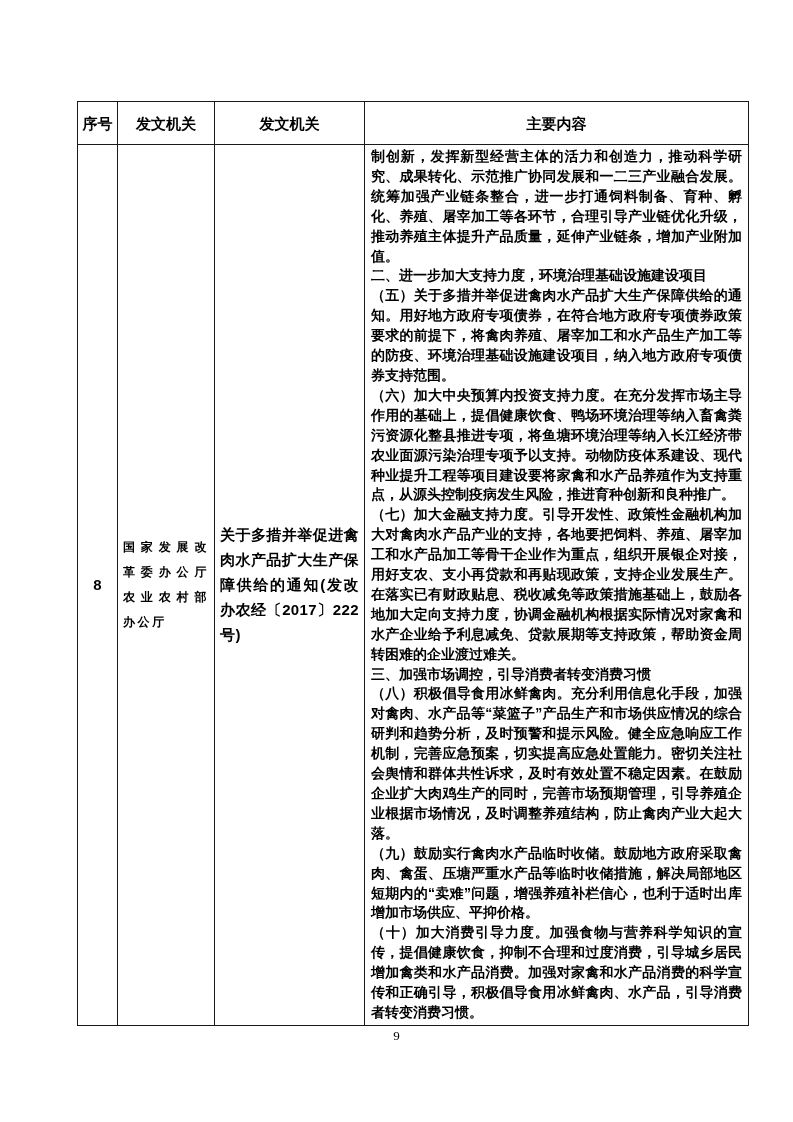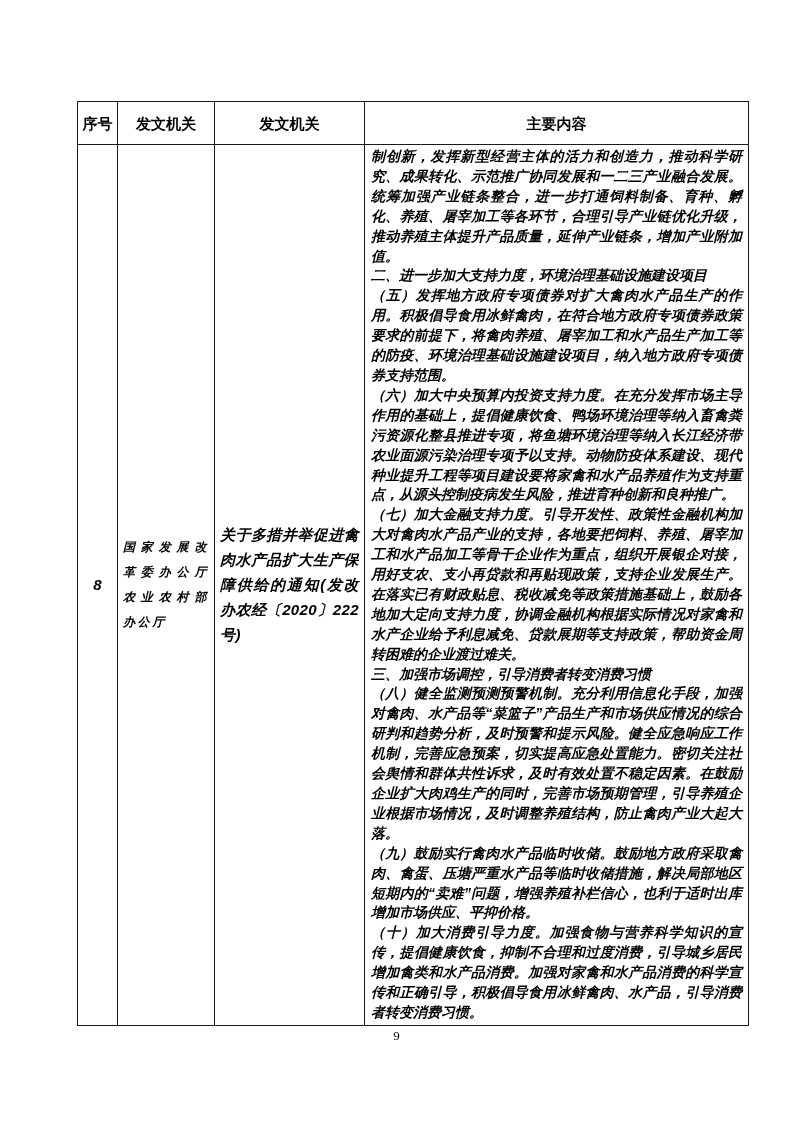--- a/index.html
+++ b/index.html
@@ -36,21 +36,21 @@
   .doc-table col.c-content { width: 384px; }
 
   .doc-table thead th {
     height: 43px;
     font-size: 15px;
     text-align: center;
     line-height: 19px;
     padding: 2px;
   }
 
-  .doc-table tbody td { height: 862px; font-style: italic; }
+  .doc-table tbody td { height: 862px; }
 
   td.cell-index {
     text-align: center;
     font-size: 15px;
   }
   td.cell-agency {
     padding: 4px 5px;
     font-size: 12px;
     line-height: 25px;
     letter-spacing: 2.6px;
@@ -103,29 +103,29 @@
         <th>序号</th>
         <th>发文机关</th>
         <th>发文机关</th>
         <th>主要内容</th>
       </tr>
     </thead>
     <tbody>
       <tr>
         <td class="cell-index">8</td>
         <td class="cell-agency">国家发展改革委办公厅农业农村部办公厅</td>
-        <td class="cell-title">关于多措并举促进禽肉水产品扩大生产保障供给的通知(发改办农经〔2020〕222号)</td>
+        <td class="cell-title">关于多措并举促进禽肉水产品扩大生产保障供给的通知(发改办农经〔2017〕222号)</td>
         <td class="cell-content">
           <p>制创新，发挥新型经营主体的活力和创造力，推动科学研究、成果转化、示范推广协同发展和一二三产业融合发展。统筹加强产业链条整合，进一步打通饲料制备、育种、孵化、养殖、屠宰加工等各环节，合理引导产业链优化升级，推动养殖主体提升产品质量，延伸产业链条，增加产业附加值。</p>
           <p>二、进一步加大支持力度，环境治理基础设施建设项目</p>
-          <p>（五）发挥地方政府专项债券对扩大禽肉水产品生产的作用。积极倡导食用冰鲜禽肉，在符合地方政府专项债券政策要求的前提下，将禽肉养殖、屠宰加工和水产品生产加工等的防疫、环境治理基础设施建设项目，纳入地方政府专项债券支持范围。</p>
+          <p>（五）关于多措并举促进禽肉水产品扩大生产保障供给的通知。用好地方政府专项债券，在符合地方政府专项债券政策要求的前提下，将禽肉养殖、屠宰加工和水产品生产加工等的防疫、环境治理基础设施建设项目，纳入地方政府专项债券支持范围。</p>
           <p>（六）加大中央预算内投资支持力度。在充分发挥市场主导作用的基础上，提倡健康饮食、鸭场环境治理等纳入畜禽粪污资源化整县推进专项，将鱼塘环境治理等纳入长江经济带农业面源污染治理专项予以支持。动物防疫体系建设、现代种业提升工程等项目建设要将家禽和水产品养殖作为支持重点，从源头控制疫病发生风险，推进育种创新和良种推广。</p>
           <p>（七）加大金融支持力度。引导开发性、政策性金融机构加大对禽肉水产品产业的支持，各地要把饲料、养殖、屠宰加工和水产品加工等骨干企业作为重点，组织开展银企对接，用好支农、支小再贷款和再贴现政策，支持企业发展生产。在落实已有财政贴息、税收减免等政策措施基础上，鼓励各地加大定向支持力度，协调金融机构根据实际情况对家禽和水产企业给予利息减免、贷款展期等支持政策，帮助资金周转困难的企业渡过难关。</p>
           <p>三、加强市场调控，引导消费者转变消费习惯</p>
-          <p>（八）健全监测预测预警机制。充分利用信息化手段，加强对禽肉、水产品等“菜篮子”产品生产和市场供应情况的综合研判和趋势分析，及时预警和提示风险。健全应急响应工作机制，完善应急预案，切实提高应急处置能力。密切关注社会舆情和群体共性诉求，及时有效处置不稳定因素。在鼓励企业扩大肉鸡生产的同时，完善市场预期管理，引导养殖企业根据市场情况，及时调整养殖结构，防止禽肉产业大起大落。</p>
+          <p>（八）积极倡导食用冰鲜禽肉。充分利用信息化手段，加强对禽肉、水产品等“菜篮子”产品生产和市场供应情况的综合研判和趋势分析，及时预警和提示风险。健全应急响应工作机制，完善应急预案，切实提高应急处置能力。密切关注社会舆情和群体共性诉求，及时有效处置不稳定因素。在鼓励企业扩大肉鸡生产的同时，完善市场预期管理，引导养殖企业根据市场情况，及时调整养殖结构，防止禽肉产业大起大落。</p>
           <p>（九）鼓励实行禽肉水产品临时收储。鼓励地方政府采取禽肉、禽蛋、压塘严重水产品等临时收储措施，解决局部地区短期内的“卖难”问题，增强养殖补栏信心，也利于适时出库增加市场供应、平抑价格。</p>
           <p>（十）加大消费引导力度。加强食物与营养科学知识的宣传，提倡健康饮食，抑制不合理和过度消费，引导城乡居民增加禽类和水产品消费。加强对家禽和水产品消费的科学宣传和正确引导，积极倡导食用冰鲜禽肉、水产品，引导消费者转变消费习惯。</p>
         </td>
       </tr>
     </tbody>
   </table>
 
   <div class="page-number">9</div>
 
 </div>

